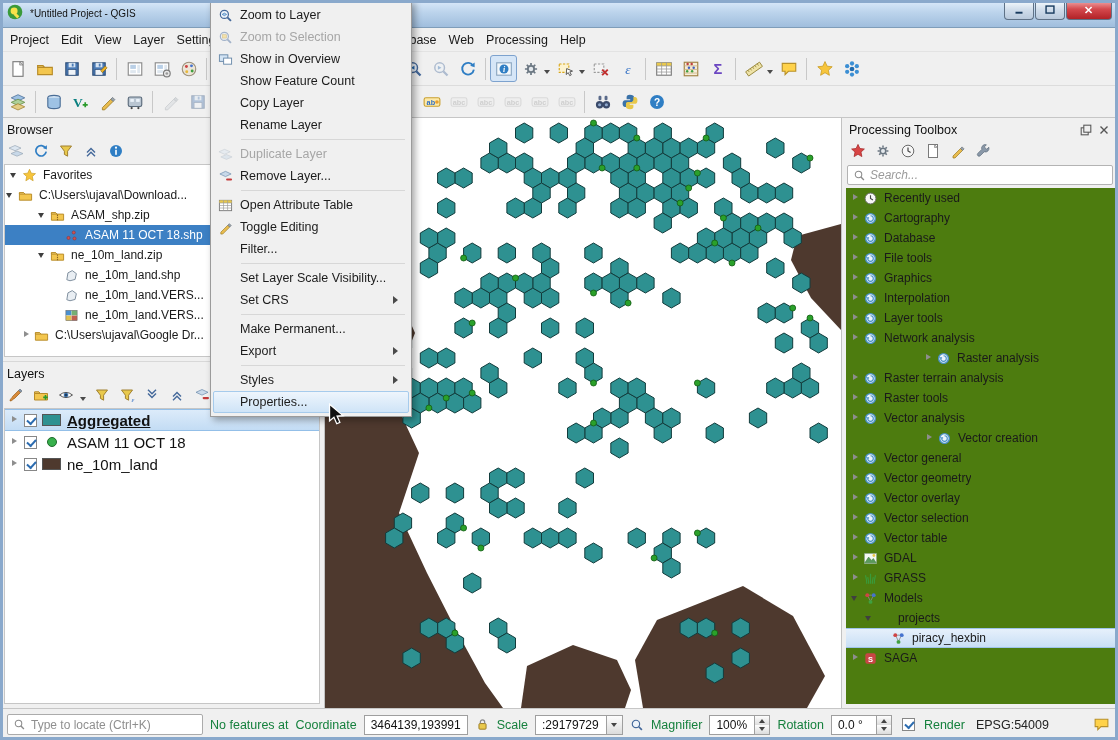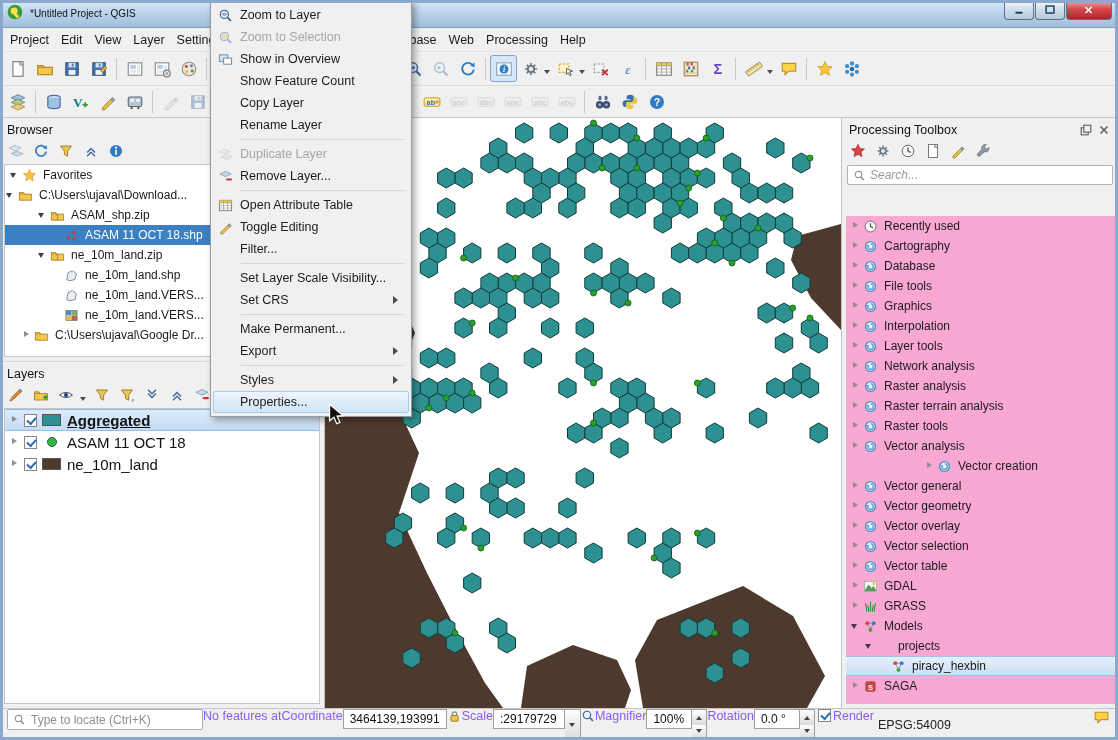--- a/index.html
+++ b/index.html
@@ -78,25 +78,25 @@
   .cm-item { height:22px; display:flex; align-items:center; padding:0 6px 0 4px; font-size:12.5px; color:#1c1c1c; border:1px solid transparent; border-radius:2px; }
   .cm-item.disabled { color:#a6a6a6; }
   .cm-item.disabled svg { opacity:.45; }
   .cm-item.hl { background:linear-gradient(#eef5fc,#cfe4f7); border-color:#a6cbec; }
   .cm-icon { width:22px; height:18px; flex:none; display:flex; align-items:center; }
   .cm-label { flex:1; }
   .cm-sub { width:0; height:0; border:4px solid transparent; border-left:5px solid #4a4a4a; margin-left:6px; flex:none; }
   .cm-sep { height:1px; background:#d7d7d7; margin:3px 4px 3px 28px; }
   
   .statusbar { position:absolute; left:0; top:708px; right:0; height:32px; background:#f0f0f0; border-top:1px solid #c6c6c6;
-     display:flex; padding:0 7px; z-index:50; }
+     display:flex; align-items:center; gap:7px; padding:0 7px; z-index:50; }
   .locate-box { width:196px; height:21px; background:#fff; border:1px solid #ababab; border-radius:2px;
      display:flex; align-items:center; gap:5px; padding:0 5px; flex:none; }
   .locate-box span { color:#8f8f8f; font-size:12px; }
-  .sb-label { color:#8b5cf6; font-size:12.5px; flex:none; }
+  .sb-label { color:#15803d; font-size:12.5px; flex:none; }
   .sb-input { background:#fff; border:1px solid #9f9f9f; height:20px; display:flex; align-items:center; padding:0 6px; font-size:12px; color:#111; flex:none; }
   .sb-combo { display:flex; align-items:stretch; flex:none; }
   .combo-btn { width:16px; background:linear-gradient(#fdfdfd,#dcdcdc); border:1px solid #9f9f9f; border-left:none;
      display:flex; align-items:center; justify-content:center; }
   .combo-btn::after { content:''; border:3.5px solid transparent; border-top:4.5px solid #444; margin-top:4px; }
   .spin { display:flex; flex-direction:column; width:15px; border:1px solid #9f9f9f; border-left:none; flex:none; }
   .spin > div { flex:1; background:linear-gradient(#fdfdfd,#dcdcdc); display:flex; align-items:center; justify-content:center; }
   .spin .up::after { content:''; border:3px solid transparent; border-bottom:4px solid #444; margin-bottom:2px; }
   .spin .dn::after { content:''; border:3px solid transparent; border-top:4px solid #444; margin-top:2px; }
   .crs-btn { display:flex; align-items:center; gap:4px; color:#222; font-size:12.5px; flex:none; padding:2px 4px; }
@@ -1029,21 +1029,21 @@
         </svg>
       </div>
     </div>
   <div class="search-box">
     <svg width="13" height="13" viewBox="0 0 16 16">
         <circle cx="6.8" cy="6.8" r="4" fill="none" stroke="#8a8a8a" stroke-width="1.3"></circle>
         <line x1="9.8" y1="9.8" x2="13.4" y2="13.4" stroke="#8a8a8a" stroke-width="1.7"></line>
       </svg>
     <span>Search...</span>
   </div>
-  <div class="tree toolbox-tree" id="toolbox-tree" style="background:#f9a8d4;border:none;margin-top:28px;">
+  <div class="tree toolbox-tree" id="toolbox-tree" style="background:#4d7c0f;border:none;">
       <div class="tree-row" style="padding-left: 4px;">
         <span class="arr col"></span>
         <span class="tree-icon">
           <svg viewBox="0 0 16 16" width="15" height="15">
             <circle cx="8" cy="8" r="5.8" fill="#f7f7f7" stroke="#6a6a6a"></circle>
             <path d="M8 4.6 L8 8 L10.6 9.6" fill="none" stroke="#444444" stroke-width="1.2"></path>
           </svg>
         </span>
         <span class="tree-label">Recently used</span>
       </div>
@@ -1117,21 +1117,21 @@
         <span class="arr col"></span>
         <span class="tree-icon">
           <svg viewBox="0 0 16 16" width="15" height="15">
             <circle cx="8" cy="8" r="5.2" fill="#eaf3fb" stroke="#4a90c4" stroke-width="1.5"></circle>
             <path d="M8 5 A3 3 0 1 1 5 8" fill="none" stroke="#4a90c4" stroke-width="1.2"></path>
             <path d="M5 8 L3.8 6.6 M5 8 L6.4 6.9" fill="none" stroke="#4a90c4" stroke-width="1.2"></path>
           </svg>
         </span>
         <span class="tree-label">Network analysis</span>
       </div>
-      <div class="tree-row" style="padding-left: 4px;">
+      <div class="tree-row" style="padding-left: 4px; justify-content: center;">
         <span class="arr col"></span>
         <span class="tree-icon">
           <svg viewBox="0 0 16 16" width="15" height="15">
             <circle cx="8" cy="8" r="5.2" fill="#eaf3fb" stroke="#4a90c4" stroke-width="1.5"></circle>
             <path d="M8 5 A3 3 0 1 1 5 8" fill="none" stroke="#4a90c4" stroke-width="1.2"></path>
             <path d="M5 8 L3.8 6.6 M5 8 L6.4 6.9" fill="none" stroke="#4a90c4" stroke-width="1.2"></path>
           </svg>
         </span>
         <span class="tree-label">Raster analysis</span>
       </div>

